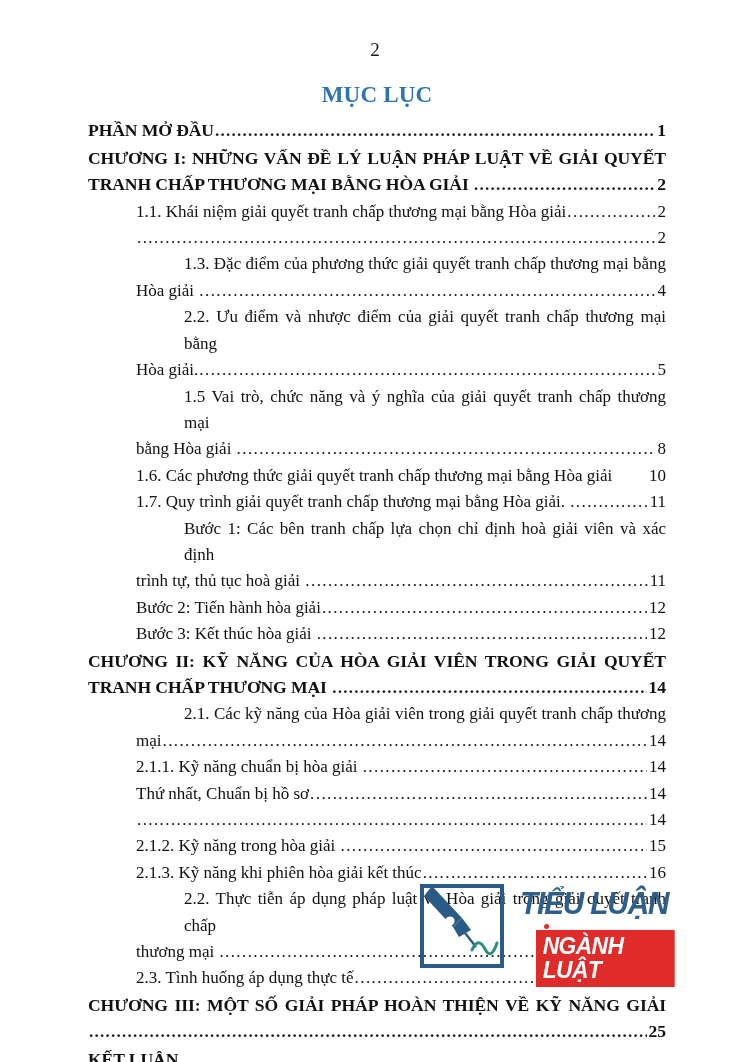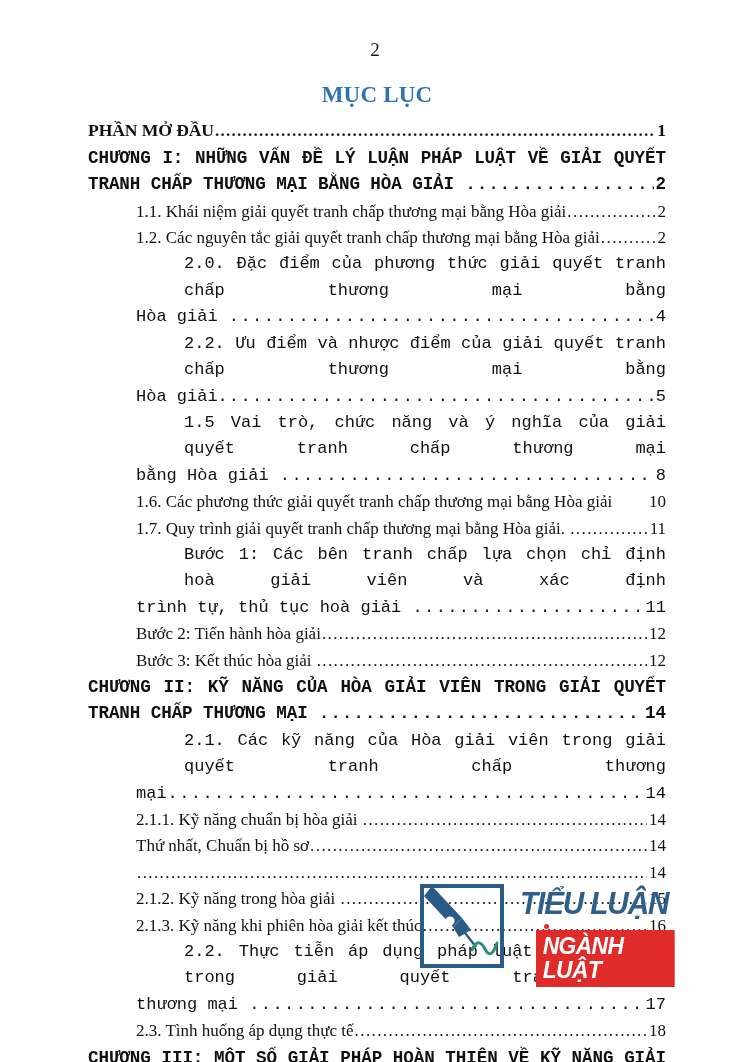--- a/index.html
+++ b/index.html
@@ -75,21 +75,20 @@
   
   .entry.level-1 {
     padding-left: 48px;
   }
 
   
   .entry.wrap {
     white-space: normal;
     text-align: justify;
     text-justify: inter-word;
-    font-family: Liberation Mono, monospace;
   }
   .entry.wrap .first-line {
     display: block;
     padding-left: 48px;
     text-align: justify;
     text-align-last: justify;
   }
   .entry.wrap.level-0 .first-line {
     padding-left: 0;
   }
@@ -229,27 +228,26 @@
         </div>
         <div class="entry level-1">
           <span class="row">
             <span class="txt">1.1. Khái niệm giải quyết tranh chấp thương mại bằng Hòa giải</span>
             <span class="leader">........................................................................................................................................................................................................</span>
             <span class="pg">2</span>
           </span>
         </div>
         <div class="entry level-1">
           <span class="row">
-            <span class="txt">1.2. Các nguyên tắc giải quyết tranh chấp thương mại bằng Hòa giải</span>
             <span class="leader">........................................................................................................................................................................................................</span>
             <span class="pg">2</span>
           </span>
         </div>
         <div class="entry level-1 wrap">
-          <span class="first-line">2.0. Đặc điểm của phương thức giải quyết tranh chấp thương mại bằng</span>
+          <span class="first-line">1.3. Đặc điểm của phương thức giải quyết tranh chấp thương mại bằng</span>
           <span class="second-line">
             <span class="row">
               <span class="txt">Hòa giải </span>
               <span class="leader">........................................................................................................................................................................................................</span>
               <span class="pg">4</span>
             </span>
           </span>
         </div>
         <div class="entry level-1 wrap">
           <span class="first-line">2.2. Ưu điểm và nhược điểm của giải quyết tranh chấp thương mại bằng</span>

